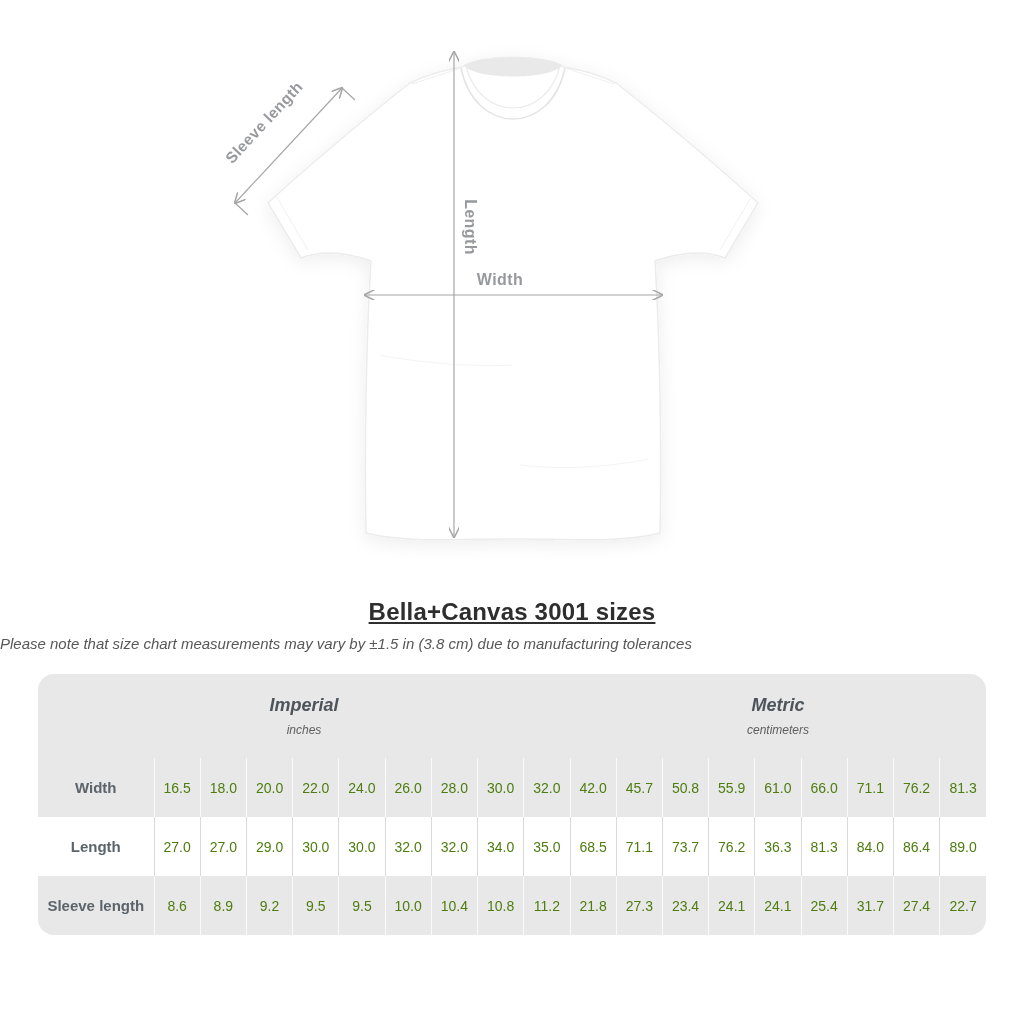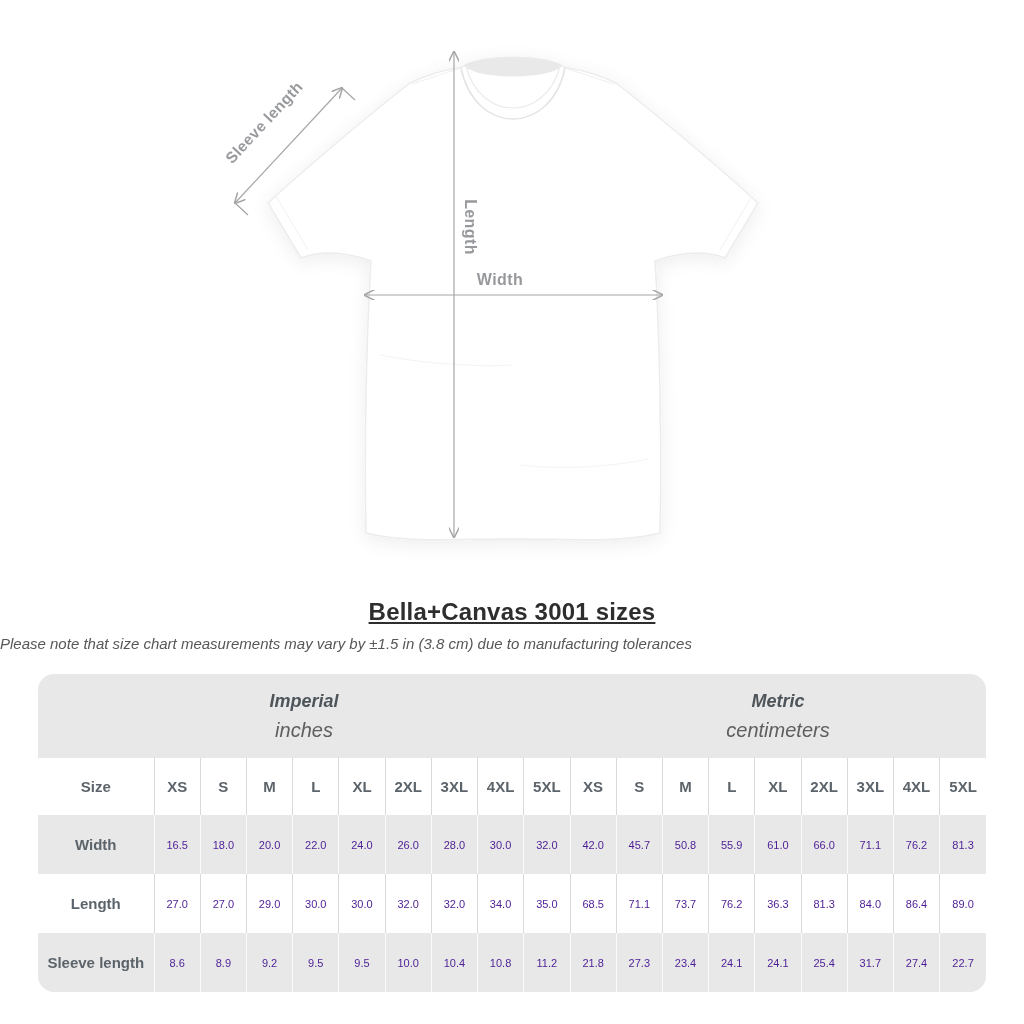--- a/index.html
+++ b/index.html
@@ -20,25 +20,25 @@
   }
   .table-wrap{
     width:948px;margin:22px auto 0;border-radius:16px;overflow:hidden;background:#fff;
   }
   table{border-collapse:collapse;table-layout:fixed;width:948px;}
   col.c-label{width:116px;}
   col.c-data{width:46.2px;}
   td,th{text-align:center;vertical-align:middle;padding:0;}
   tr.band td{background:#e8e8e8;height:84px;}
   .gname{font-weight:bold;font-style:italic;font-size:18px;color:#4d545a;}
-  .gunit{font-style:italic;font-size:20px;color:#5e5e5e;margin-top:7px;}
+  .gunit{font-style:italic;font-size:12px;color:#5e5e5e;margin-top:7px;}
   tr.sizes{height:57px;}
   tr.vals{height:59px;}
   th{font-weight:bold;font-size:15px;color:#5c646b;}
-  tr.vals td{font-size:11px;font-weight:normal;color:#4c1d95;}
+  tr.vals td{font-size:14px;font-weight:normal;color:#4d7c0f;}
   tr.sizes > *:not(:first-child),
   tr.vals > *:not(:first-child){border-left:1px solid #d9d9d9;}
   tr.shade > *{background:#e8e8e8;}
   tr.shade > *:not(:first-child){border-left-color:#fafafa;}
 </style>
 </head>
 <body>
 
 <div class="diagram">
   <svg width="690" height="550" viewBox="0 0 690 550">
@@ -118,41 +118,20 @@
       <td colspan="10">
         <div class="gname">Imperial</div>
         <div class="gunit">inches</div>
       </td>
       <td colspan="9">
         <div class="gname">Metric</div>
         <div class="gunit">centimeters</div>
       </td>
     </tr>
 
-    <tr class="sizes">
-      <th>Size</th>
-      <th>XS</th>
-      <th>S</th>
-      <th>M</th>
-      <th>L</th>
-      <th>XL</th>
-      <th>2XL</th>
-      <th>3XL</th>
-      <th>4XL</th>
-      <th>5XL</th>
-      <th>XS</th>
-      <th>S</th>
-      <th>M</th>
-      <th>L</th>
-      <th>XL</th>
-      <th>2XL</th>
-      <th>3XL</th>
-      <th>4XL</th>
-      <th>5XL</th>
-    </tr>
 
     <tr class="vals shade">
       <th>Width</th>
       <td>16.5</td>
       <td>18.0</td>
       <td>20.0</td>
       <td>22.0</td>
       <td>24.0</td>
       <td>26.0</td>
       <td>28.0</td>

